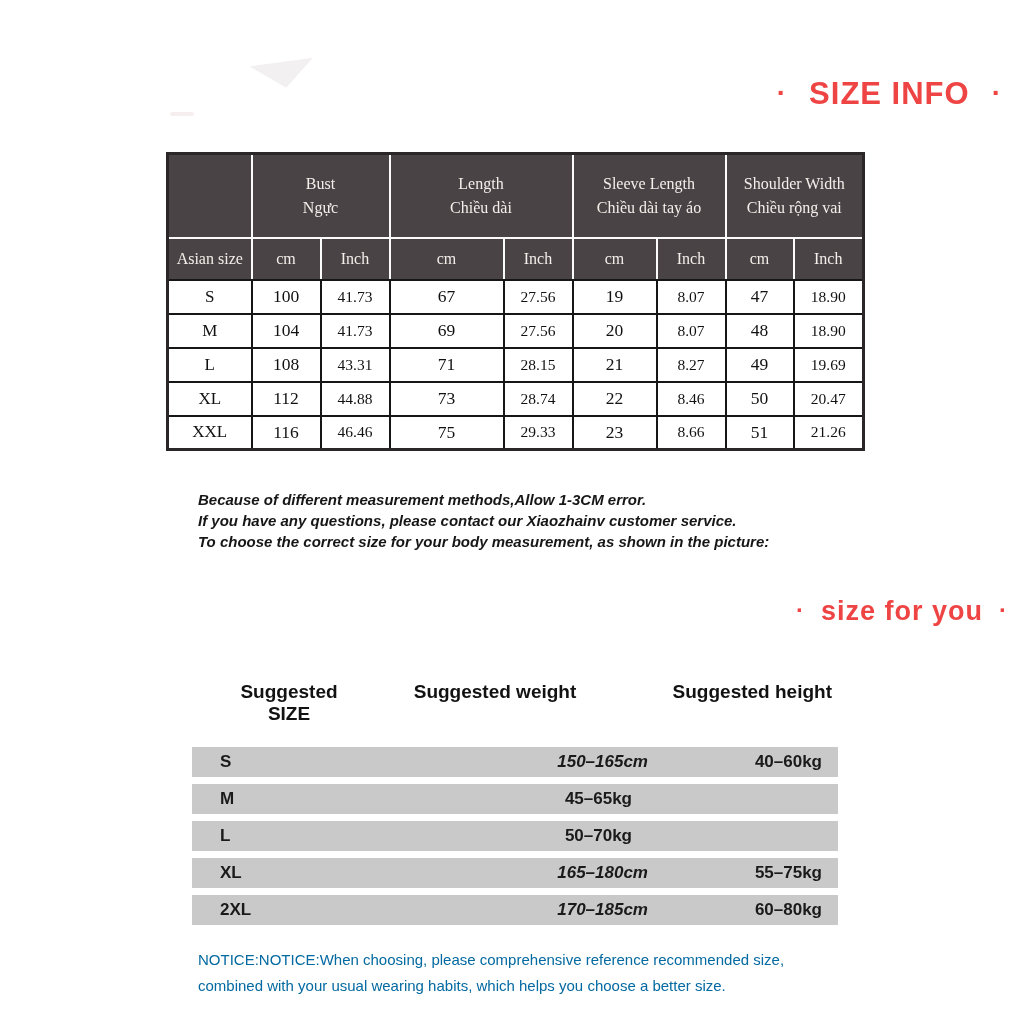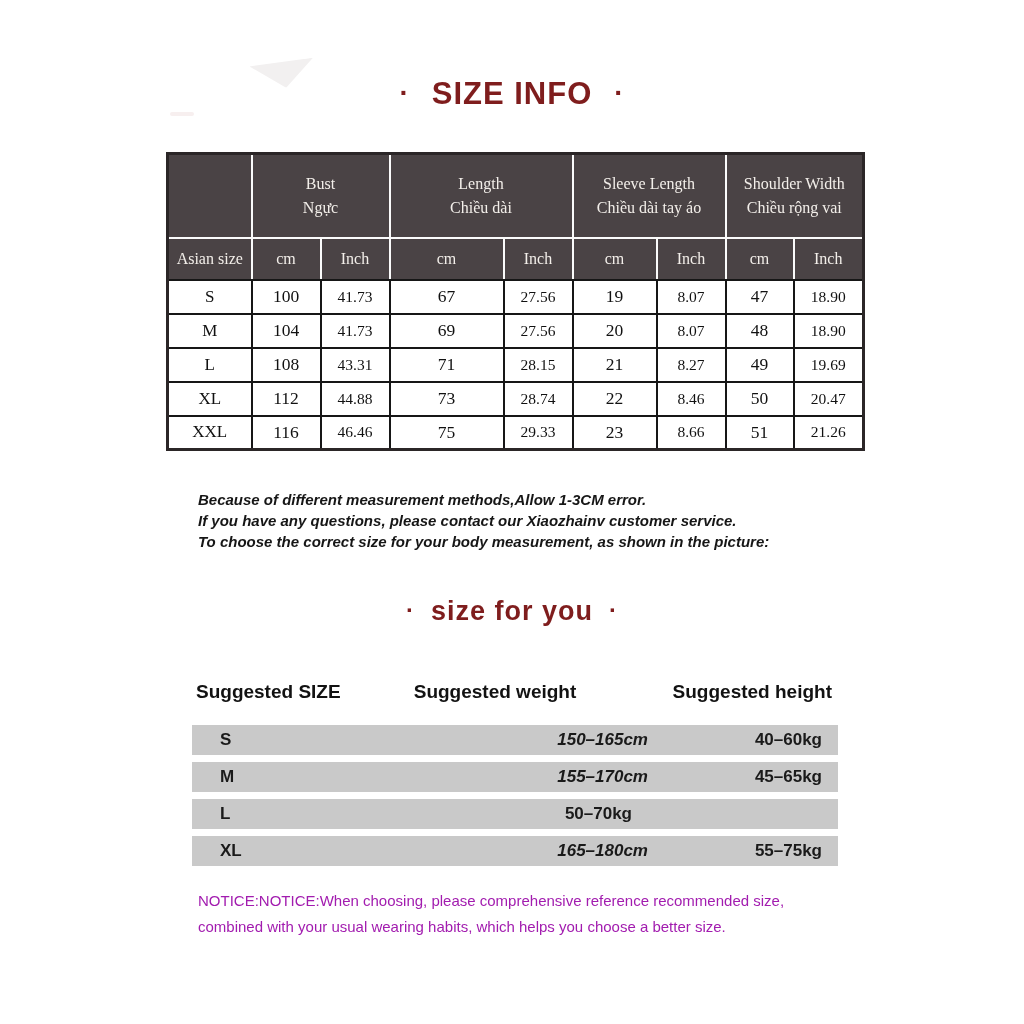--- a/index.html
+++ b/index.html
@@ -11,21 +11,21 @@
     position: absolute; left: 250px; top: 60px; width: 64px; height: 28px;
     background: #f2f0f0; clip-path: polygon(0 15%, 100% 0, 55% 100%);
     transform: rotate(-4deg);
   }
   .smudge-dash {
     position: absolute; left: 170px; top: 112px; width: 24px; height: 4px;
     background: #f7efef; border-radius: 2px;
   }
 
   
-  .heading { text-align: center; letter-spacing: 1px; font-weight: 700; color: #7f1d1d; }
+  .heading { text-align: right; letter-spacing: 1px; font-weight: 700; color: #ef4444; }
   .heading .dot { display: inline-block; vertical-align: 2px; }
   #size-info-title { margin-top: 76px; font-size: 31px; }
   #size-info-title .dot { margin: 0 22px; font-size: 28px; }
   #size-for-you-title { margin-top: 44px; font-size: 27px; }
   #size-for-you-title .dot { margin: 0 16px; font-size: 24px; }
 
   
   table.size-table {
     border-collapse: collapse;
     margin: 40px 0 0 166px;
@@ -59,34 +59,34 @@
   .notes { margin: 38px 0 0 198px; font-size: 15px; font-weight: 700; color: #161616; font-style: italic; }
   .notes p { line-height: 21px; }
 
   
   .suggest { width: 646px; margin: 54px 0 0 192px; }
   .suggest-header {
     display: grid; grid-template-columns: 150px 1fr 190px;
     font-size: 19px; font-weight: 700; color: #121212;
     margin-bottom: 22px;
   }
-  .suggest-header .col-size { text-align: left; padding-left: 4px; }
+  .suggest-header .col-size { text-align: center; padding-left: 4px; margin-left: 40px; }
   .suggest-header .col-weight { text-align: center; }
   .suggest-header .col-height { text-align: right; padding-right: 6px; }
   .stripe {
     display: grid; grid-template-columns: 150px 1fr 190px; align-items: center;
     height: 30px; background: #c9c9c9; margin-bottom: 7px;
     font-size: 17px; font-weight: 700; color: #1a1a1a;
   }
   .stripe .s { padding-left: 28px; }
   .stripe .w { text-align: right; font-style: italic; }
   .stripe .h { text-align: right; padding-right: 16px; }
 
   
-  .notice { margin: 22px 0 0 198px; font-size: 15px; color: #a21caf; font-weight: 400; }
+  .notice { margin: 22px 0 0 198px; font-size: 15px; color: #0369a1; font-weight: 400; }
   .notice p { line-height: 26px; }
 </style>
 </head>
 <body>
 
 <div class="smudge-triangle"></div>
 <div class="smudge-dash"></div>
 
 <h1 class="heading" id="size-info-title"><span class="dot">·</span><span>SIZE INFO</span><span class="dot">·</span></h1>
 
@@ -207,30 +207,34 @@
     <div class="col-weight">Suggested weight</div>
     <div class="col-height">Suggested height</div>
   </div>
   <div class="stripe">
     <div class="s">S</div>
     <div class="w">150–165cm</div>
     <div class="h">40–60kg</div>
   </div>
   <div class="stripe">
     <div class="s">M</div>
-    <div class="w">155–170cm</div>
     <div class="h">45–65kg</div>
   </div>
   <div class="stripe">
     <div class="s">L</div>
     <div class="h">50–70kg</div>
   </div>
   <div class="stripe">
     <div class="s">XL</div>
     <div class="w">165–180cm</div>
     <div class="h">55–75kg</div>
+  </div>
+  <div class="stripe">
+    <div class="s">2XL</div>
+    <div class="w">170–185cm</div>
+    <div class="h">60–80kg</div>
   </div>
 </div>
 
 <div class="notice">
   <p>NOTICE:NOTICE:When choosing, please comprehensive reference recommended size,</p>
   <p>combined with your usual wearing habits, which helps you choose a better size.</p>
 </div>
 
 </body></html>

